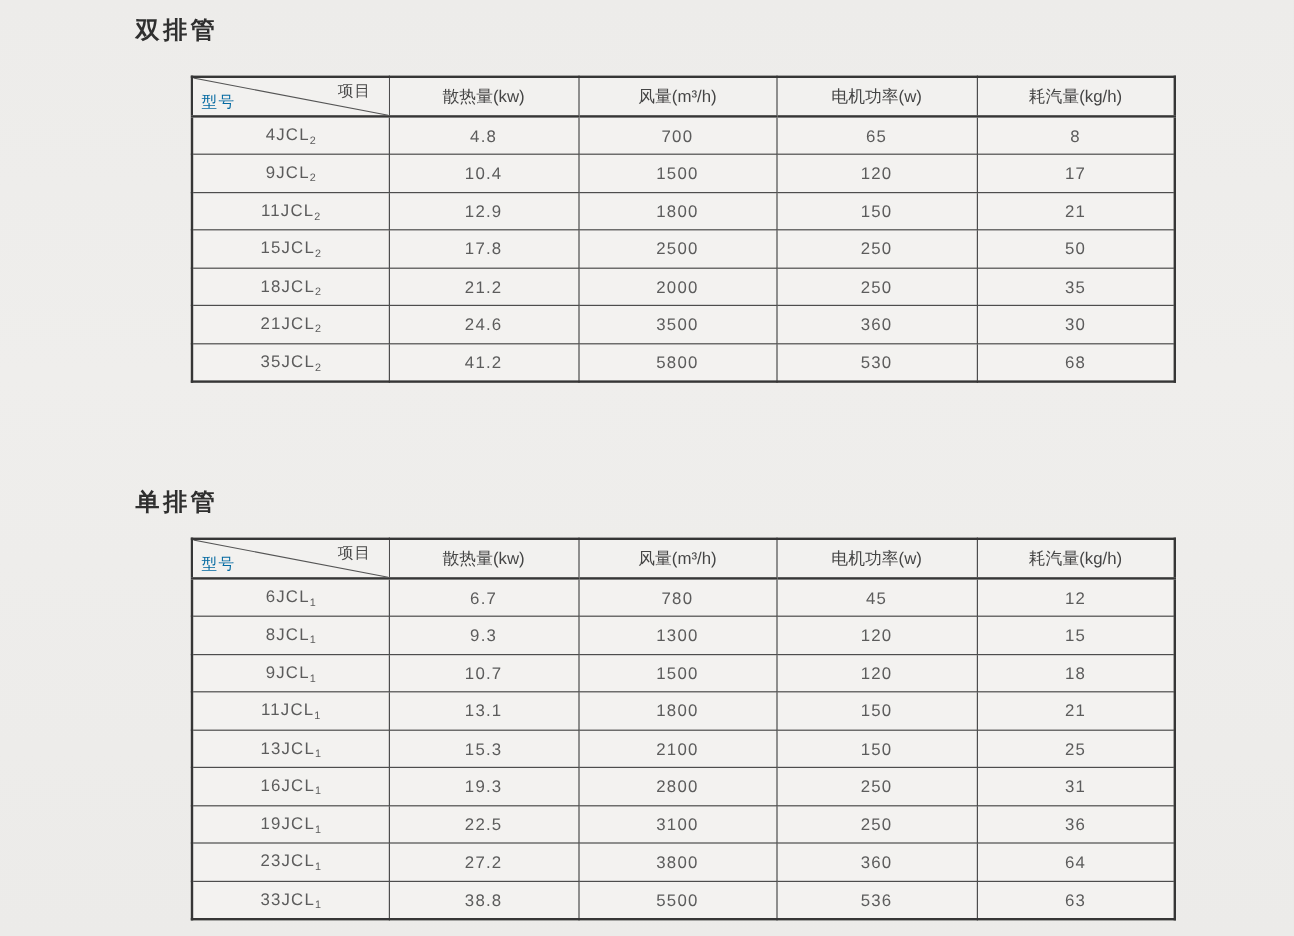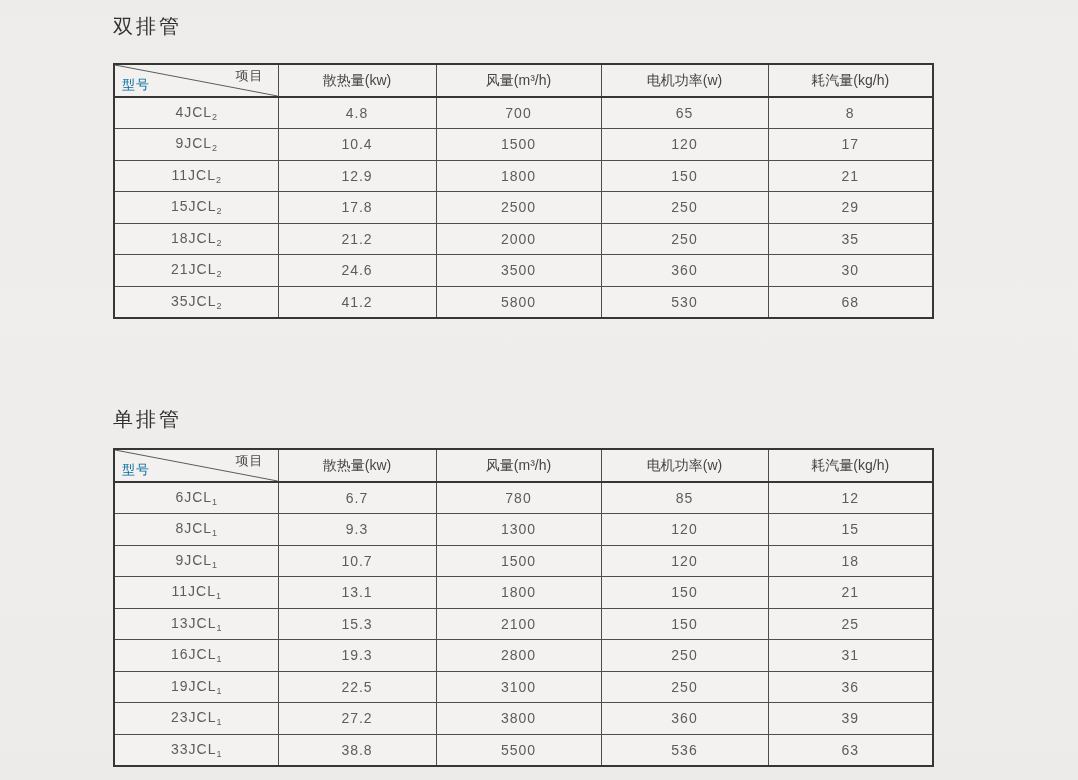--- a/index.html
+++ b/index.html
@@ -13,33 +13,34 @@
     position: relative;
     width: 1078px; height: 780px;
     background: linear-gradient(180deg, #edecea 0%, #efeeec 40%, #ecebe9 100%);
   }
   .table-block { position: absolute; left: 113px; width: 821px; }
   .block-1 { top: 12px; }
   .block-2 { top: 405px; }
   .table-title {
     margin: 0;
     font-size: 20px;
-    font-weight: normal;
+    font-weight: bold;
     line-height: 28px;
     letter-spacing: 3px;
     color: #2f2f2f;
   }
   .block-1 .spec-table { margin-top: 23px; }
   .block-2 .spec-table { margin-top: 15px; }
   table.spec-table {
     border-collapse: collapse;
     table-layout: fixed;
     width: 819px;
     background: #f3f2f0;
     border: 2px solid #363636;
+    margin-left: 46px;
   }
   .spec-table th, .spec-table td {
     border: 1px solid #4d4d4d;
     text-align: center;
     vertical-align: middle;
     font-weight: normal;
     padding: 0;
     overflow: hidden;
   }
   .spec-table thead tr { height: 33px; }
@@ -136,21 +137,21 @@
             <td>12.9</td>
             <td>1800</td>
             <td>150</td>
             <td>21</td>
           </tr>
           <tr>
             <td><span>15JCL</span><sub class="model-sub">2</sub></td>
             <td>17.8</td>
             <td>2500</td>
             <td>250</td>
-            <td>29</td>
+            <td>50</td>
           </tr>
           <tr>
             <td><span>18JCL</span><sub class="model-sub">2</sub></td>
             <td>21.2</td>
             <td>2000</td>
             <td>250</td>
             <td>35</td>
           </tr>
           <tr>
             <td><span>21JCL</span><sub class="model-sub">2</sub></td>
@@ -193,21 +194,21 @@
           <th>风量(m³/h)</th>
           <th>电机功率(w)</th>
           <th>耗汽量(kg/h)</th>
         </tr>
       </thead>
       <tbody>
           <tr>
             <td><span>6JCL</span><sub class="model-sub">1</sub></td>
             <td>6.7</td>
             <td>780</td>
-            <td>85</td>
+            <td>45</td>
             <td>12</td>
           </tr>
           <tr>
             <td><span>8JCL</span><sub class="model-sub">1</sub></td>
             <td>9.3</td>
             <td>1300</td>
             <td>120</td>
             <td>15</td>
           </tr>
           <tr>
@@ -243,21 +244,21 @@
             <td>22.5</td>
             <td>3100</td>
             <td>250</td>
             <td>36</td>
           </tr>
           <tr>
             <td><span>23JCL</span><sub class="model-sub">1</sub></td>
             <td>27.2</td>
             <td>3800</td>
             <td>360</td>
-            <td>39</td>
+            <td>64</td>
           </tr>
           <tr>
             <td><span>33JCL</span><sub class="model-sub">1</sub></td>
             <td>38.8</td>
             <td>5500</td>
             <td>536</td>
             <td>63</td>
           </tr>
         </tbody>
     </table>

